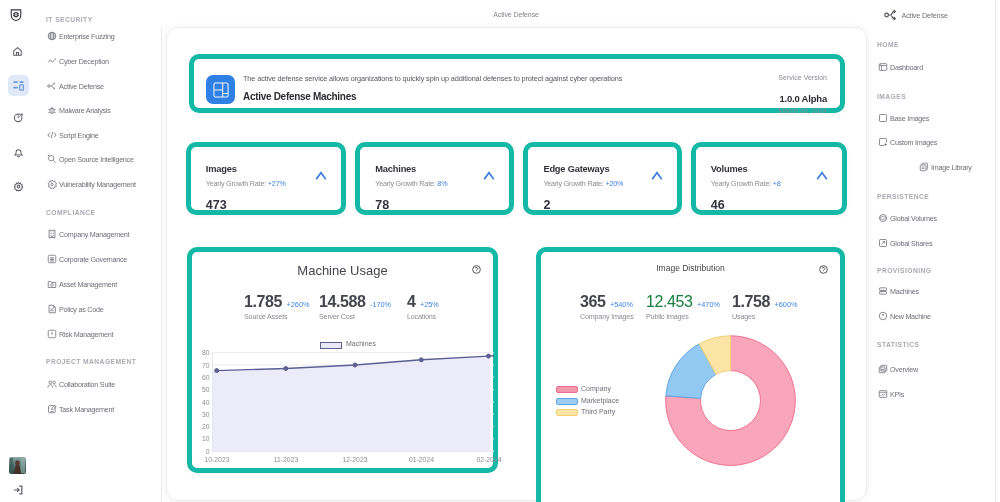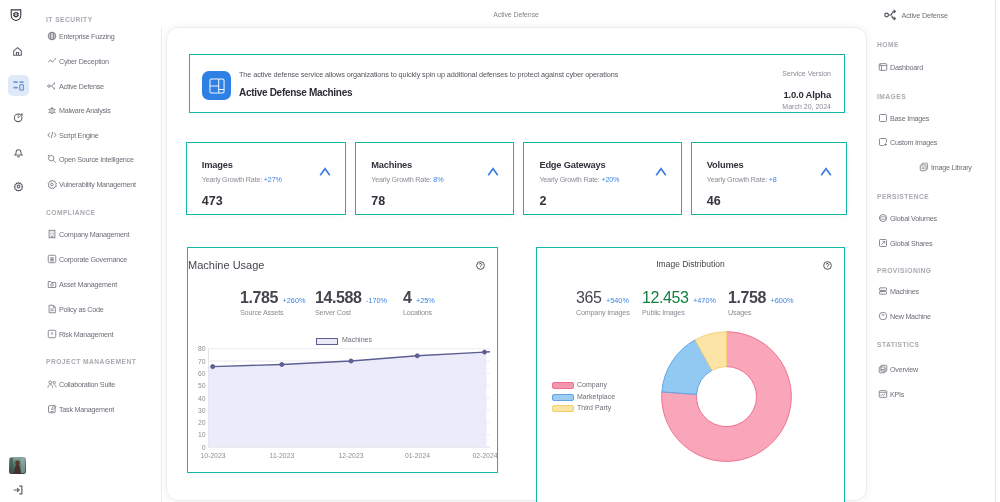--- a/index.html
+++ b/index.html
@@ -2,21 +2,21 @@
 <html><head>
 <meta charset="utf-8">
 <style>
   * { margin:0; padding:0; box-sizing:border-box; }
   html,body { width:1000px; height:502px; overflow:hidden; }
   body { position:relative; font-family:"Liberation Sans", sans-serif; background:#fff; color:#32323c; }
   .abs { position:absolute; }
   .hdr { position:absolute; font-size:6.7px; letter-spacing:.45px; color:#a9a9b1; font-weight:bold; }
   .mi { position:absolute; font-size:7.2px; letter-spacing:-0.25px; color:#6d6d78; white-space:nowrap; }
   .mi svg { position:absolute; left:-12.5px; top:50%; margin-top:-5.5px; width:10px; height:10px; }
-  .card { position:absolute; background:#fff; border:1px solid #14b8a6; border-radius:0; box-shadow:0 2px 4px rgba(40,40,60,0.04); }
+  .card { position:absolute; background:#fff; border:5px solid #14b8a6; border-radius:10px; box-shadow:0 2px 4px rgba(40,40,60,0.04); }
   .blue { color:#3d84e6; }
 </style>
 </head>
 <body>
 
 <div class="abs" id="rail">
 
   <svg class="abs" style="left:9px;top:8px" width="14" height="14" viewBox="0 0 22 22" fill="none" stroke="#34343e" stroke-width="1.7">
     <path d="M3.5 3 h15 v9 c0 4.2 -4.2 6.8 -7.5 7.8 c-3.3 -1 -7.5 -3.6 -7.5 -7.8 z"></path>
     <circle cx="11" cy="10.5" r="3"></circle>
@@ -189,21 +189,21 @@
   <div class="abs" style="left:15px;top:16.5px;font-size:9.3px;letter-spacing:-0.2px;font-weight:bold;color:#32323c">Volumes</div>
   <div class="abs" style="left:15px;top:31.5px;font-size:7.2px;letter-spacing:-0.2px;color:#8b8b95;white-space:nowrap">Yearly Growth Rate: <span class="blue">+8</span></div>
   <div class="abs" style="left:15px;top:51px;font-size:12.5px;font-weight:bold;color:#32323c">46</div>
   <svg class="abs" style="right:14px;top:24px" width="12" height="10" viewBox="0 0 12 10" fill="none" stroke="#3c7de2" stroke-width="1.7">
         <path d="M1.2 8.3 L6 1.7 L10.8 8.3"></path>
       </svg>
 </div>
 </div>
 
 <div class="card" style="left:187px;top:247px;width:311px;height:226px">
-  <div class="abs" style="left:0;top:11px;width:100%;font-size:11px;color:#45454e">Machine Usage</div>
+  <div class="abs" style="left:0;top:11px;width:100%;text-align:center;font-size:13px;color:#45454e">Machine Usage</div>
   <svg class="abs" style="right:12.5px;top:12.5px" width="9" height="9" viewBox="0 0 11 11" fill="none" stroke="#4a4a52" stroke-width="1.15">
     <circle cx="5.5" cy="5.5" r="4.7"></circle>
     <path d="M4 4.2 a1.5 1.5 0 1 1 2.2 1.6 c-.5 .3 -.7 .6 -.7 1.1 M5.5 8.3 v.2"></path>
   </svg>
 
   <div class="abs" style="left:52px;top:41px">
     <span style="font-size:16px;letter-spacing:-0.4px;font-weight:bold;color:#45454f">1.785</span>
     <span class="blue" style="font-size:7.3px">+260%</span>
   </div>
   <div class="abs" style="left:52px;top:59.5px;font-size:7.2px;letter-spacing:-0.2px;color:#8b8b95">Source Assets</div>
@@ -257,21 +257,21 @@
 </svg>
 </div>
 
 <div class="card" style="left:536px;top:247px;width:309px;height:271px">
   <div class="abs" style="left:0;top:11px;width:100%;text-align:center;font-size:8.5px;color:#45454e">Image Distribution</div>
   <svg class="abs" style="right:12.5px;top:12.5px" width="9" height="9" viewBox="0 0 11 11" fill="none" stroke="#4a4a52" stroke-width="1.15">
     <circle cx="5.5" cy="5.5" r="4.7"></circle>
     <path d="M4 4.2 a1.5 1.5 0 1 1 2.2 1.6 c-.5 .3 -.7 .6 -.7 1.1 M5.5 8.3 v.2"></path>
   </svg>
   <div class="abs" style="left:39px;top:41px">
-    <span style="font-size:16px;letter-spacing:-0.4px;font-weight:normal;color:#45454f">365</span>
+    <span style="font-size:16px;letter-spacing:-0.4px;font-weight:bold;color:#45454f">365</span>
     <span class="blue" style="font-size:7.3px">+540%</span>
   </div>
   <div class="abs" style="left:39px;top:59.5px;font-size:7.2px;letter-spacing:-0.2px;color:#8b8b95">Company Images</div>
   <div class="abs" style="left:105px;top:41px">
     <span style="font-size:16px;letter-spacing:-0.4px;font-weight:normal;color:#15803d">12.453</span>
     <span class="blue" style="font-size:7.3px">+470%</span>
   </div>
   <div class="abs" style="left:105px;top:59.5px;font-size:7.2px;letter-spacing:-0.2px;color:#8b8b95">Public Images</div>
   <div class="abs" style="left:191px;top:41px">
     <span style="font-size:16px;letter-spacing:-0.4px;font-weight:bold;color:#45454f">1.758</span>

